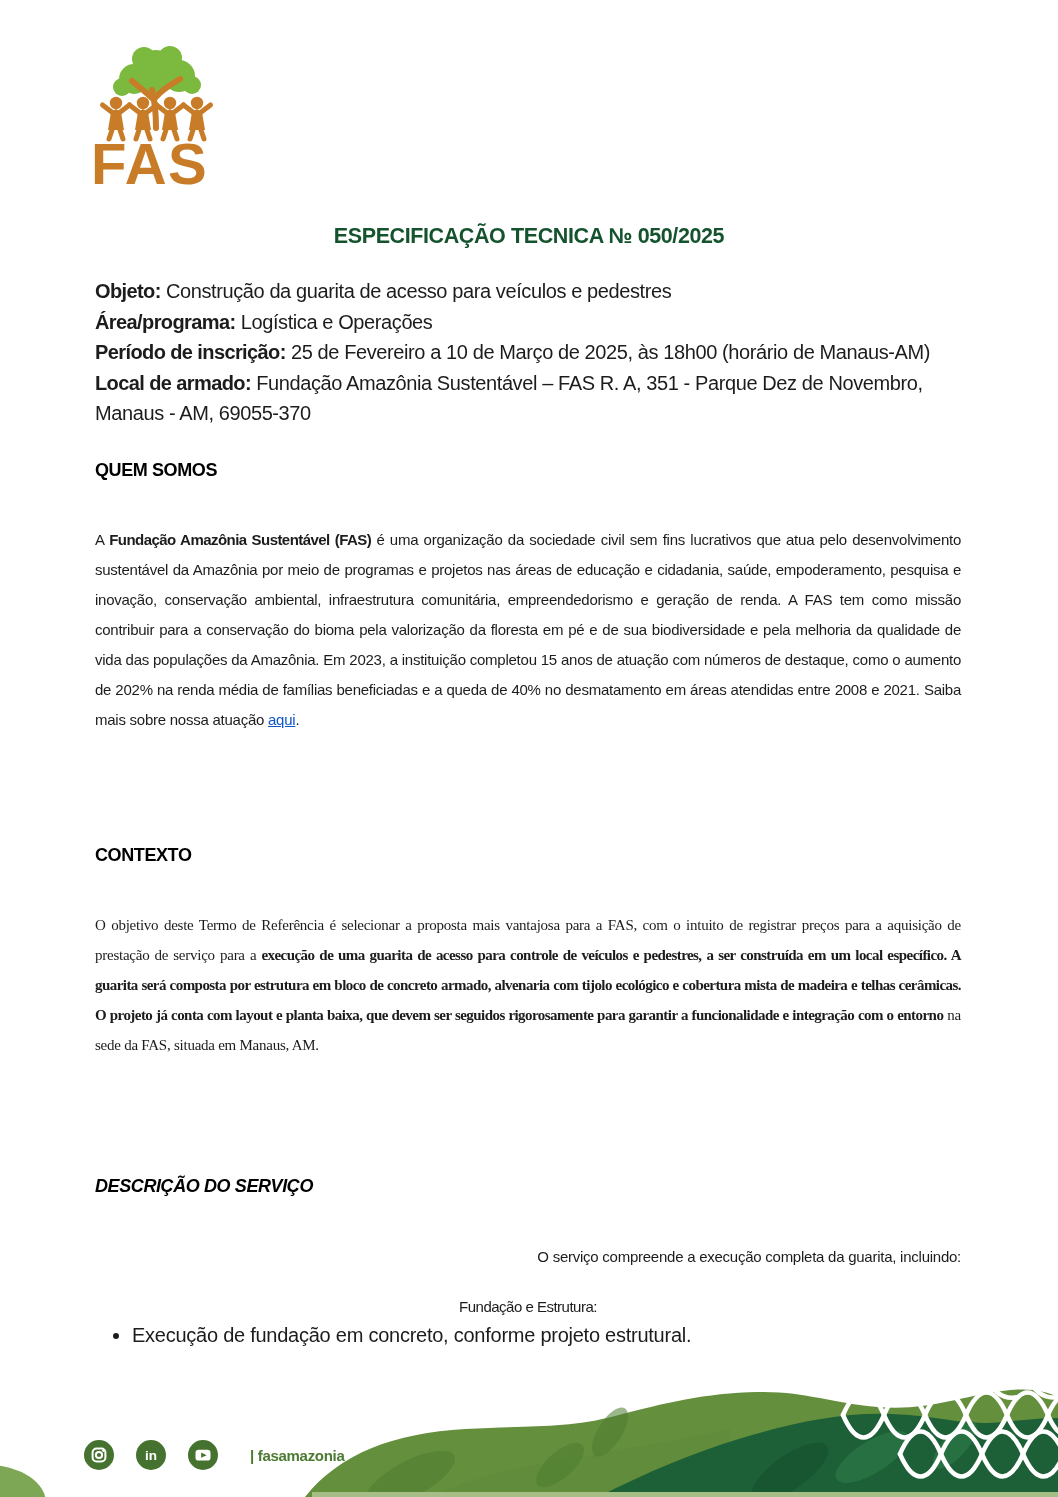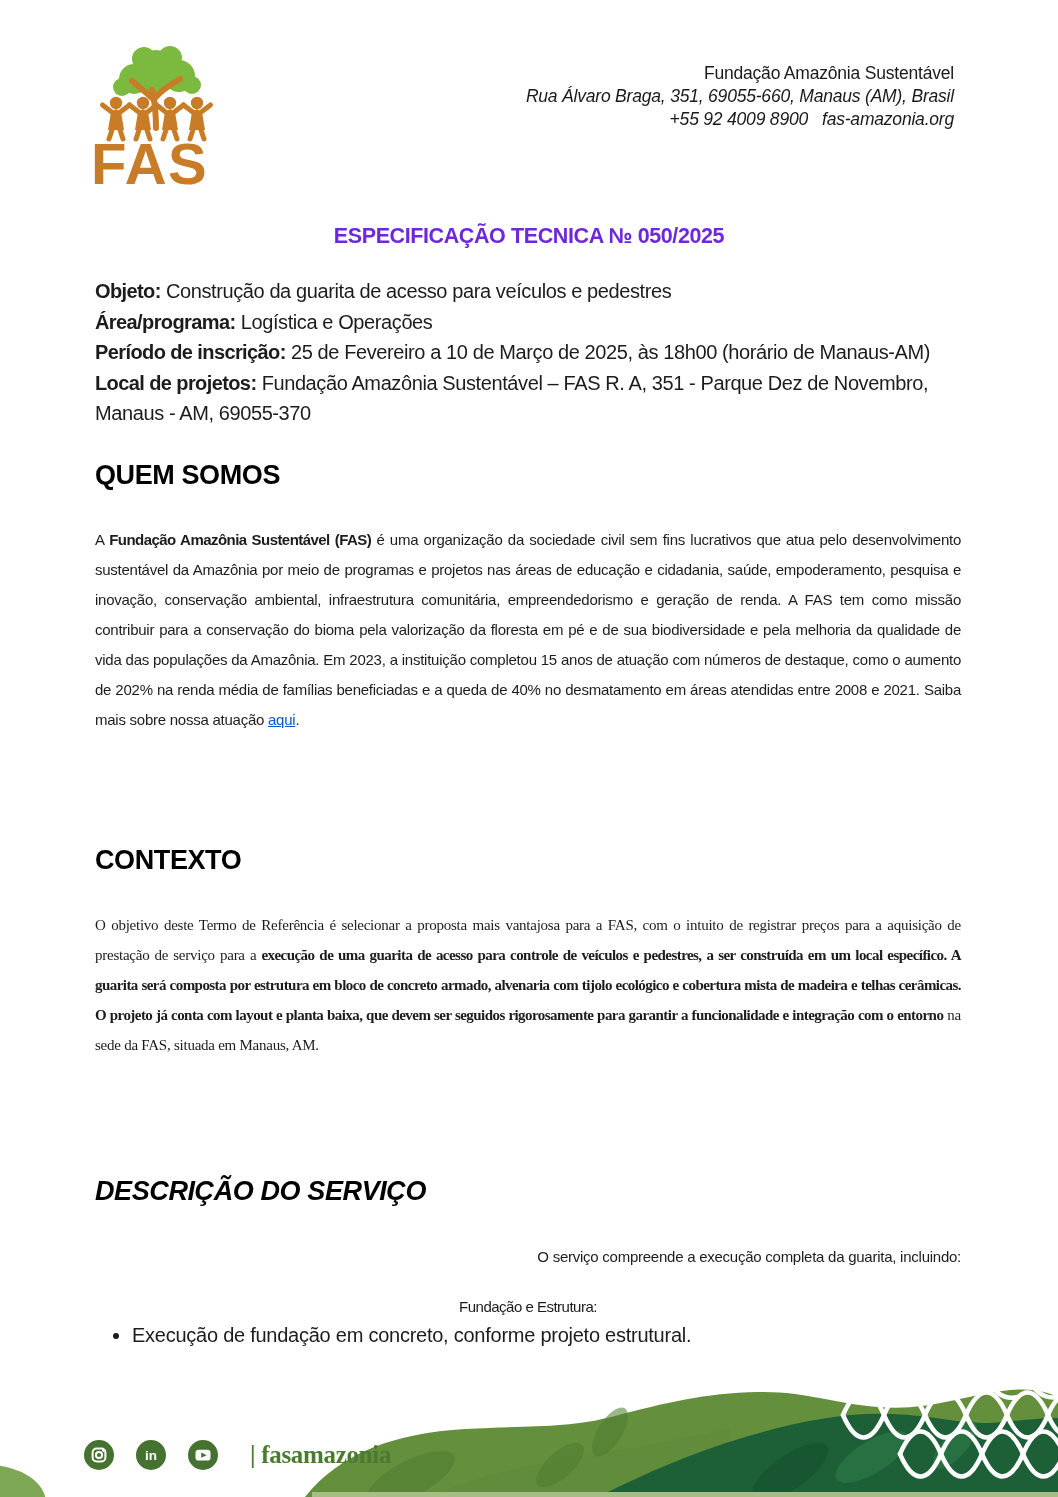--- a/index.html
+++ b/index.html
@@ -18,30 +18,30 @@
   .contact {
     position: absolute; top: 62px; right: 104px;
     text-align: right; font-size: 17.5px; line-height: 23px; color: #1a1a1a;
     letter-spacing: -0.2px;
   }
   .contact .italic { font-style: italic; }
   .contact .phone { margin-right: 14px; }
   .doc-title {
     position: absolute; top: 224px; left: 0; width: 100%;
     text-align: center; font-weight: bold; font-size: 21.5px; letter-spacing: -0.4px;
-    color: #6d28d9;
+    color: #14532d;
   }
   .meta {
     position: absolute; left: 95px; top: 276px; width: 866px;
     font-size: 20px; line-height: 30.5px; letter-spacing: -0.4px;
   }
   .meta .label { font-weight: bold; letter-spacing: -0.6px; }
   .section-heading {
     position: absolute; left: 95px; width: 866px;
-    font-weight: bold; font-size: 27px; letter-spacing: -0.4px; color: #000;
+    font-weight: bold; font-size: 18px; letter-spacing: -0.4px; color: #000;
   }
   .h-quem { top: 460px; }
   .h-contexto { top: 845px; }
   .h-descricao { top: 1176px; font-style: italic; }
   .body-par {
     position: absolute; left: 95px; width: 866px;
     font-size: 15px; line-height: 30px; letter-spacing: -0.25px;
     text-align: justify;
   }
   .body-par strong { letter-spacing: -0.55px; }
@@ -55,23 +55,22 @@
     list-style: disc; padding-left: 32px;
   }
   a.doc-link { color: #1155cc; text-decoration: underline; cursor: pointer; }
   .footer-art { position: absolute; left: 0; bottom: 0; display: block; }
   .social-row {
     position: absolute; left: 84px; top: 1440px;
     display: flex; align-items: center; gap: 22px;
   }
   .social-btn { width: 30px; height: 30px; display: block; cursor: pointer; }
   .handle {
-    margin-left: 10px; color: #4b7a31; font-size: 25px; font-weight: 600;
+    margin-left: 10px; color: #4b7a31; font-size: 15px; font-weight: 600;
     letter-spacing: -0.3px;
-    font-family: Liberation Serif, serif;
   }
 </style>
 </head>
 <body>
 
 <div class="page">
 
   <svg class="logo" width="132" height="142" viewBox="0 0 132 142" aria-hidden="true">
     <g>
       <g fill="#7cb93f">
@@ -115,45 +114,38 @@
       <circle cx="105" cy="57" r="6.2" stroke="none"></circle>
       <path d="M105,63 L100,66 L97,84 L113,84 L110,66 Z" stroke="none"></path>
       <line x1="102" y1="67" x2="91.5" y2="59"></line>
         <line x1="108" y1="67" x2="118.5" y2="59"></line>
       <line x1="101" y1="84" x2="98" y2="93"></line>
         <line x1="109" y1="84" x2="112" y2="93"></line>
     </g>
     <text x="-1" y="138" font-size="58" font-weight="bold" fill="#c87c28" font-family="Liberation Sans, sans-serif" letter-spacing="1.5">FAS</text>
   </svg>
 
-  <div class="contact">
-    <div>Fundação Amazônia Sustentável</div>
-    <div class="italic">Rua Álvaro Braga, 351, 69055-660, Manaus (AM), Brasil</div>
-    <div class="italic">
-      <span class="phone">+55 92 4009 8900</span><span>fas-amazonia.org</span>
-    </div>
-  </div>
 
   <div class="doc-title">ESPECIFICAÇÃO TECNICA № 050/2025</div>
 
   <div class="meta">
     <div>
       <span class="label">Objeto:</span>
       <span>Construção da guarita de acesso para veículos e pedestres</span>
     </div>
     <div>
       <span class="label">Área/programa:</span>
       <span>Logística e Operações</span>
     </div>
     <div>
       <span class="label">Período de inscrição:</span>
       <span>25 de Fevereiro a 10 de Março de 2025, às 18h00 (horário de Manaus-AM)</span>
     </div>
     <div>
-      <span class="label">Local de projetos:</span>
+      <span class="label">Local de armado:</span>
       <span>Fundação Amazônia Sustentável – FAS R. A, 351 - Parque Dez de Novembro, Manaus - AM, 69055-370</span>
     </div>
   </div>
 
   <h2 class="section-heading h-quem">QUEM SOMOS</h2>
   <p class="body-par p-quem"><span>A </span><strong>Fundação Amazônia Sustentável (FAS)</strong><span> é uma organização da sociedade civil sem fins lucrativos que atua pelo desenvolvimento sustentável da Amazônia por meio de programas e projetos nas áreas de educação e cidadania, saúde, empoderamento, pesquisa e inovação, conservação ambiental, infraestrutura comunitária, empreendedorismo e geração de renda. A FAS tem como missão contribuir para a conservação do bioma pela valorização da floresta em pé e de sua biodiversidade e pela melhoria da qualidade de vida das populações da Amazônia. Em 2023, a instituição completou 15 anos de atuação com números de destaque, como o aumento de 202% na renda média de famílias beneficiadas e a queda de 40% no desmatamento em áreas atendidas entre 2008 e 2021. Saiba mais sobre nossa atuação </span><a class="doc-link" href="#">aqui</a><span>.</span></p>
 
   <h2 class="section-heading h-contexto">CONTEXTO</h2>
   <p class="body-par p-contexto"><span>O objetivo deste Termo de Referência é selecionar a proposta mais vantajosa para a FAS, com o intuito de registrar preços para a aquisição de prestação de serviço para a </span><strong>execução de uma guarita de acesso para controle de veículos e pedestres, a ser construída em um local específico. A guarita será composta por estrutura em bloco de concreto armado, alvenaria com tijolo ecológico e cobertura mista de madeira e telhas cerâmicas. O projeto já conta com layout e planta baixa, que devem ser seguidos rigorosamente para garantir a funcionalidade e integração com o entorno</strong><span> na sede da FAS, situada em Manaus, AM.</span></p>
 

